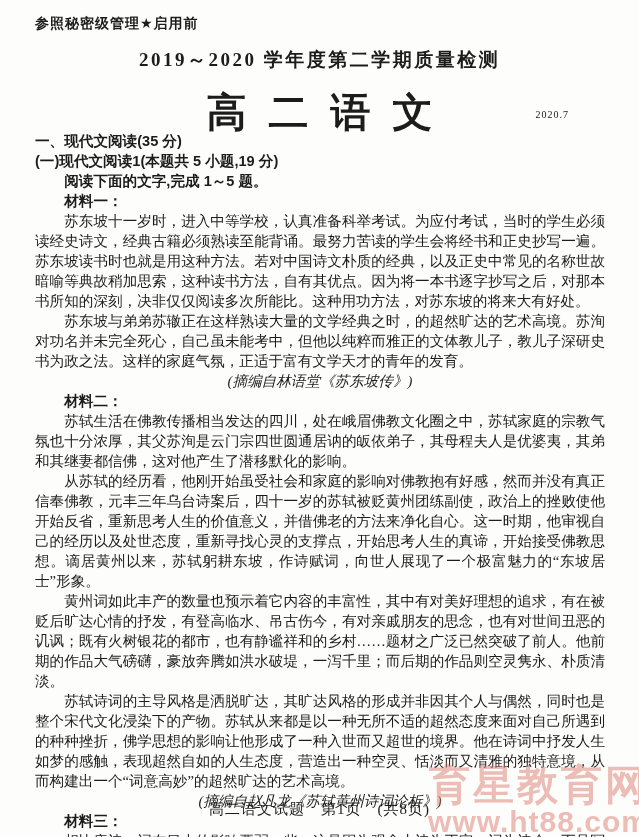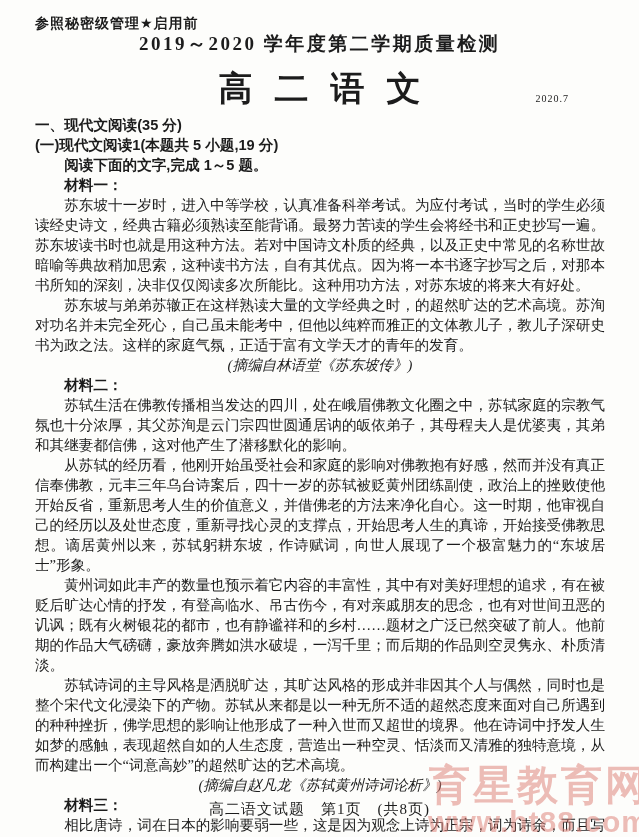--- a/index.html
+++ b/index.html
@@ -16,38 +16,38 @@
   .security-note {
     position: absolute;
     top: 15px;
     left: 35px;
     font-family: "Liberation Sans", "DejaVu Sans", sans-serif;
     font-weight: bold;
     font-size: 14px;
     letter-spacing: 1px;
   }
   .exam-title {
-    padding-top: 32px;
+    padding-top: 48px;
     text-align: center;
     font-size: 19px;
     font-weight: 600;
     letter-spacing: 2.5px;
     line-height: 24px;
   }
   .subject-row {
     position: relative;
     margin-top: 13px;
     text-align: center;
     line-height: 40px;
     height: 40px;
   }
   .subject-title {
     display: inline-block;
-    margin: 0;
-    font-size: 34px;
+    margin: 8px;
+    font-size: 40px;
     font-weight: bold;
     letter-spacing: 22px;
     text-indent: 22px;
     line-height: 40px;
   }
   .exam-date {
     position: absolute;
     right: 70px;
     bottom: 1px;
     font-size: 10px;

